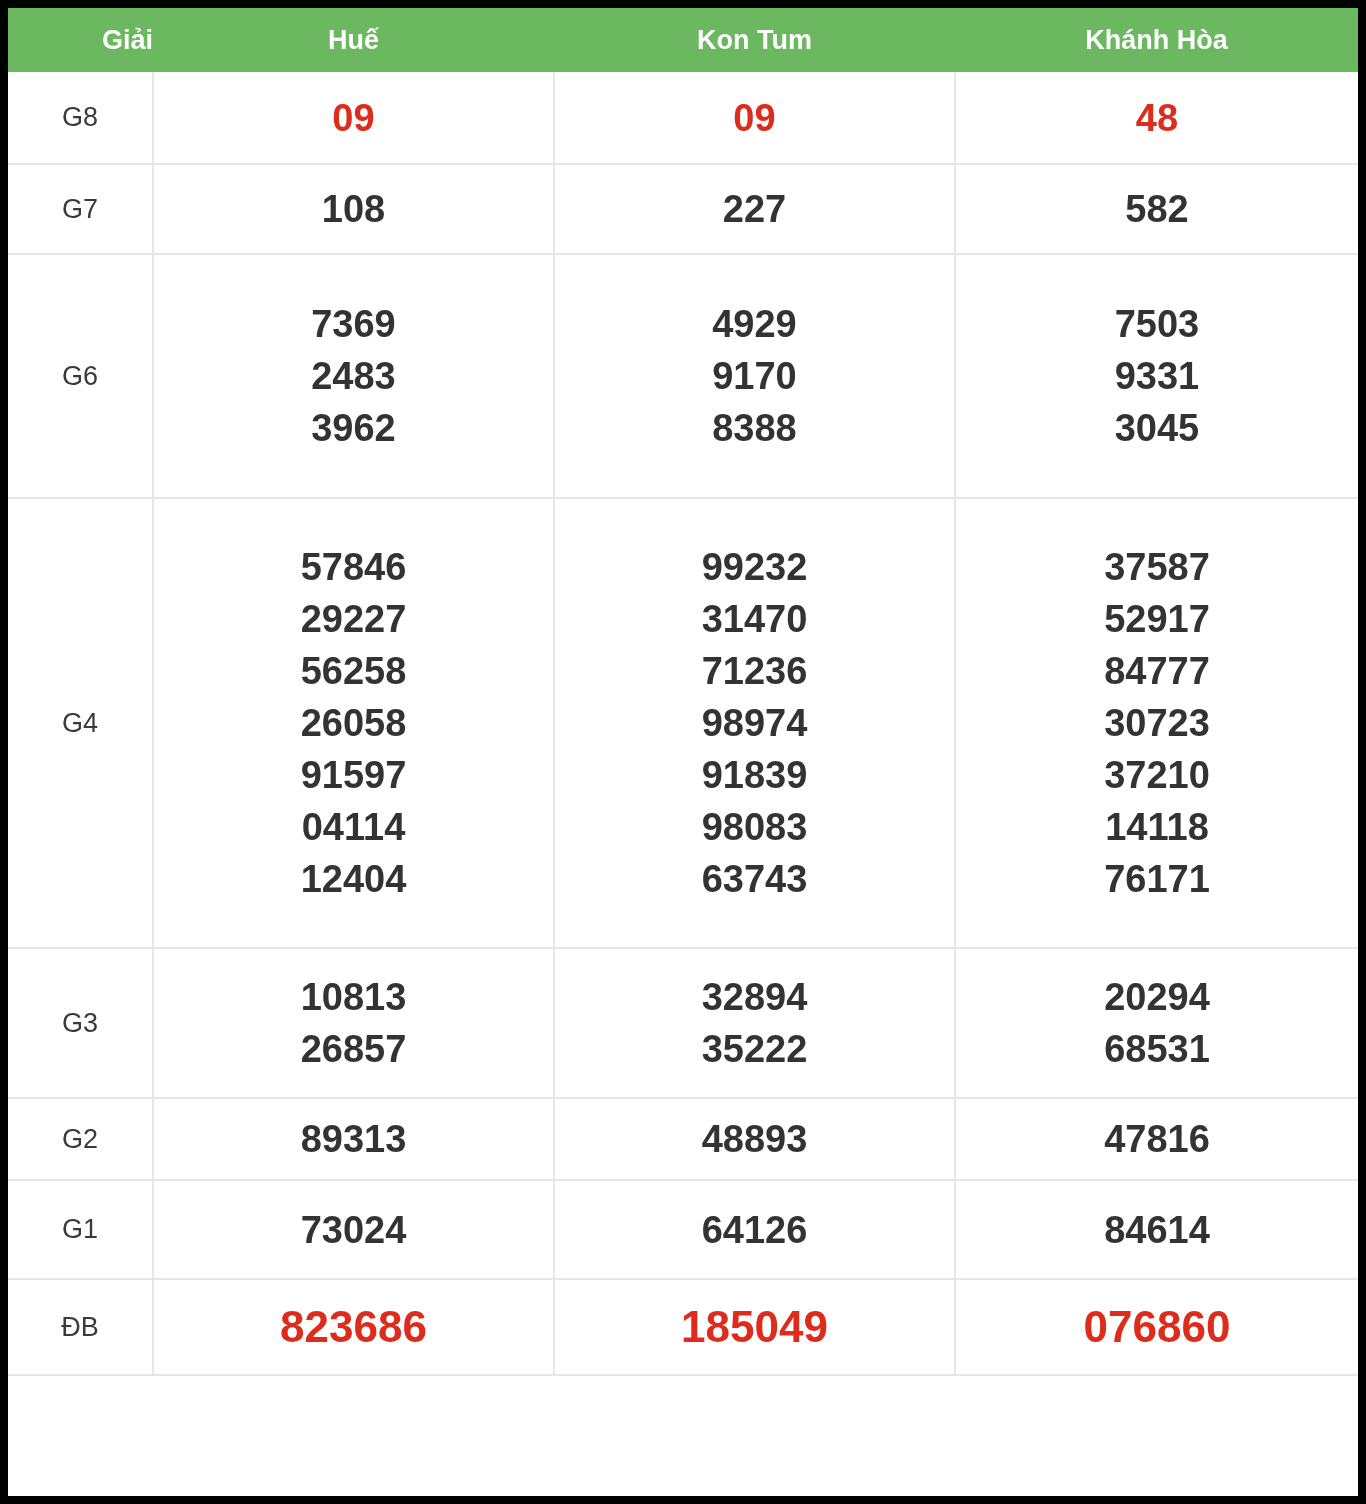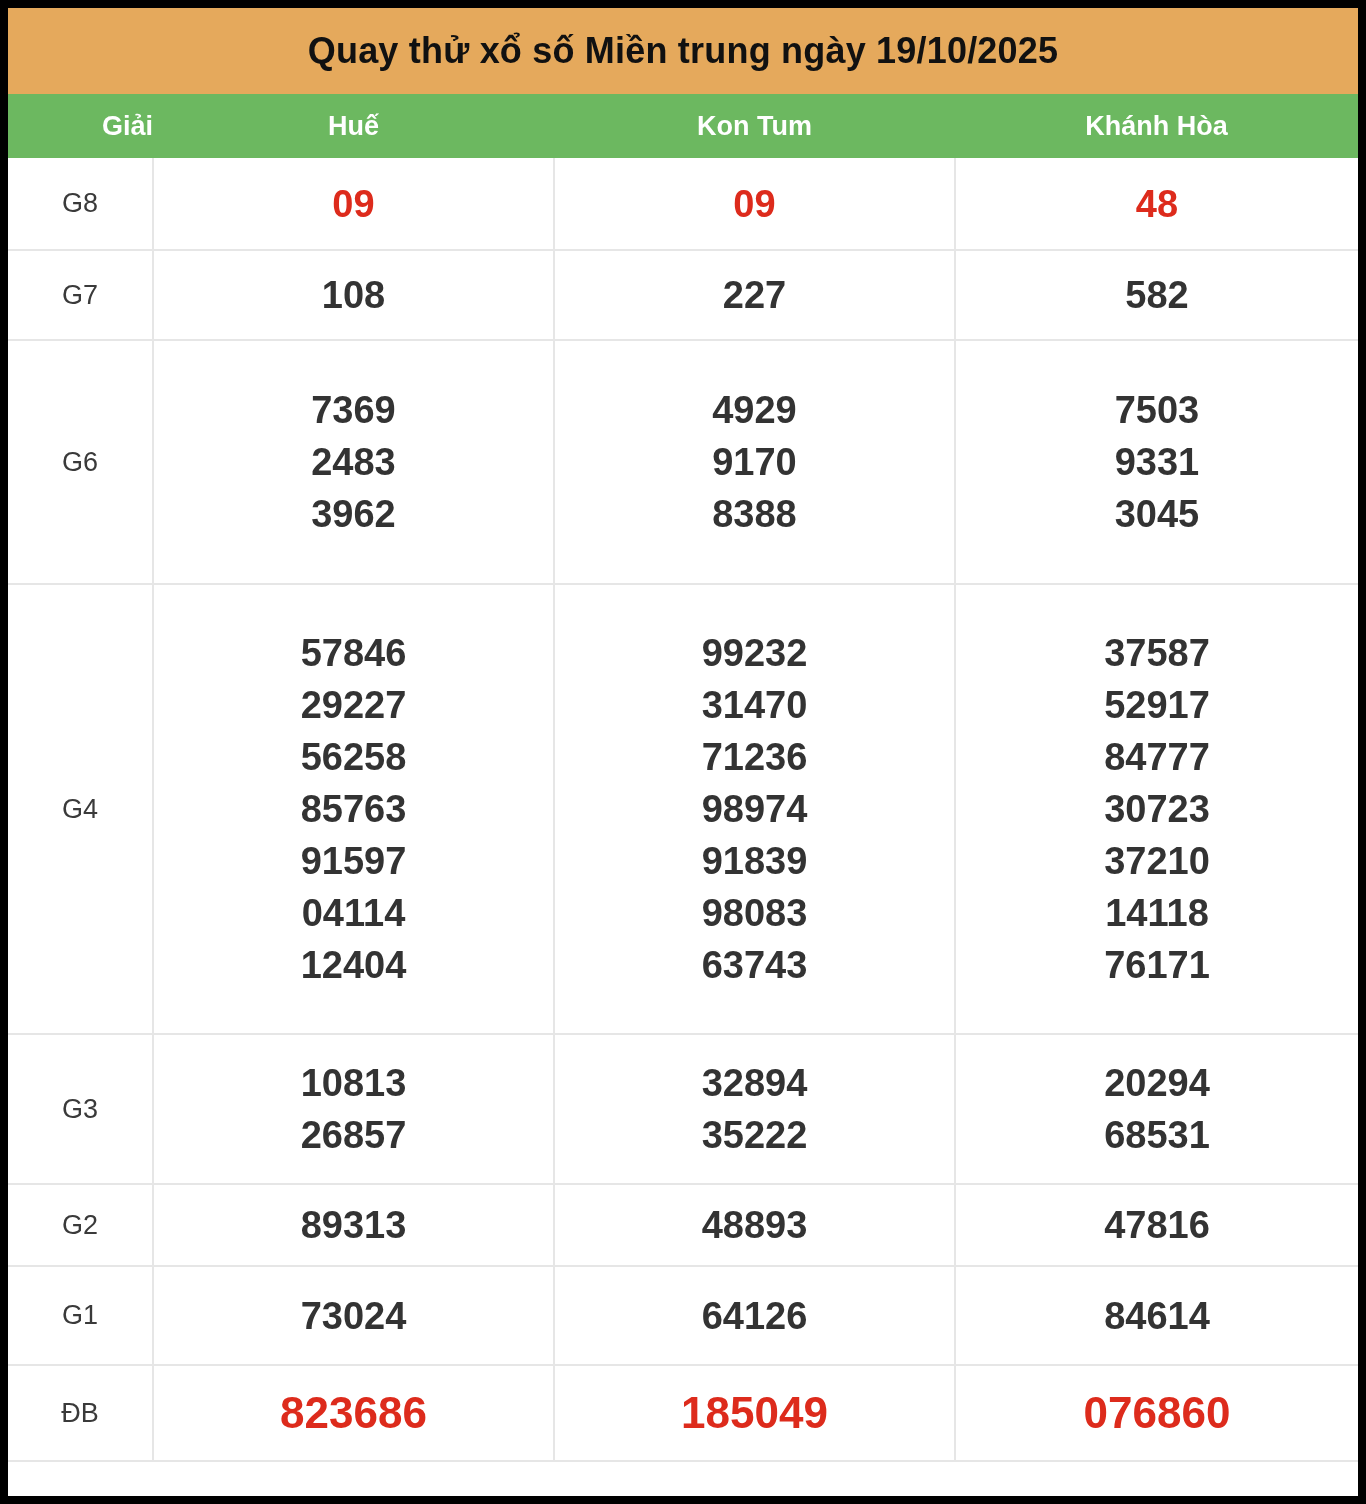--- a/index.html
+++ b/index.html
@@ -98,23 +98,20 @@
   .r-h6 { height: 150px; }
   .r-h7 { height: 82px; padding-left: 44px; }
   .r-h8 { height: 99px; }
   .r-h9 { height: 96px; }
 </style>
 </head>
 <body>
 
 <div class="frame">
 
-  <div class="title-bar">
-    <div class="title-text">Quay thử xổ số Miền trung ngày 19/10/2025</div>
-  </div>
 
   <table class="results">
     <thead>
       <tr>
         <th class="col-prize">Giải</th>
         <th class="col-prov">Huế</th>
         <th class="col-prov">Kon Tum</th>
         <th class="col-prov-last">Khánh Hòa</th>
       </tr>
     </thead>
@@ -160,21 +157,21 @@
             <span class="num-line">9331</span>
             <span class="num-line">3045</span>
           </td>
         </tr>
         <tr class="r-h5">
           <td class="prize-label">G4</td>
           <td class="num-cell">
             <span class="num-line">57846</span>
             <span class="num-line">29227</span>
             <span class="num-line">56258</span>
-            <span class="num-line">85763</span>
+            <span class="num-line">26058</span>
             <span class="num-line">91597</span>
             <span class="num-line">04114</span>
             <span class="num-line">12404</span>
           </td>
           <td class="num-cell">
             <span class="num-line">99232</span>
             <span class="num-line">31470</span>
             <span class="num-line">71236</span>
             <span class="num-line">98974</span>
             <span class="num-line">91839</span>

